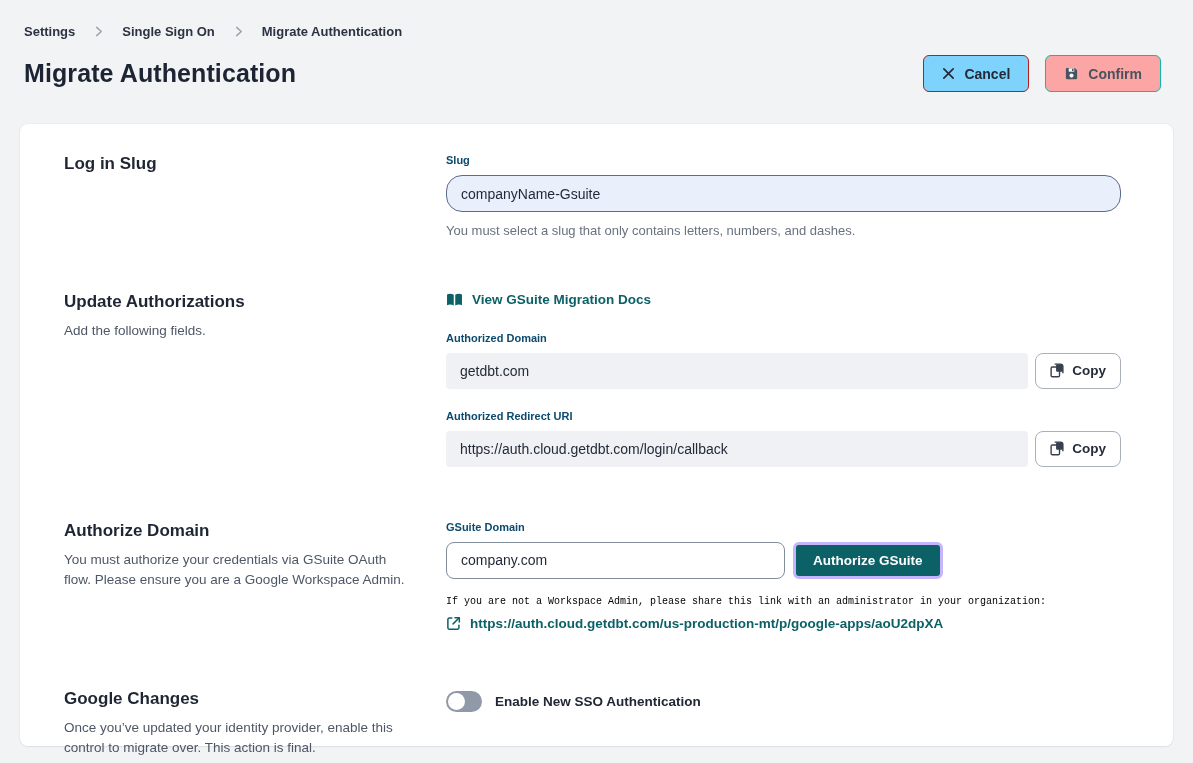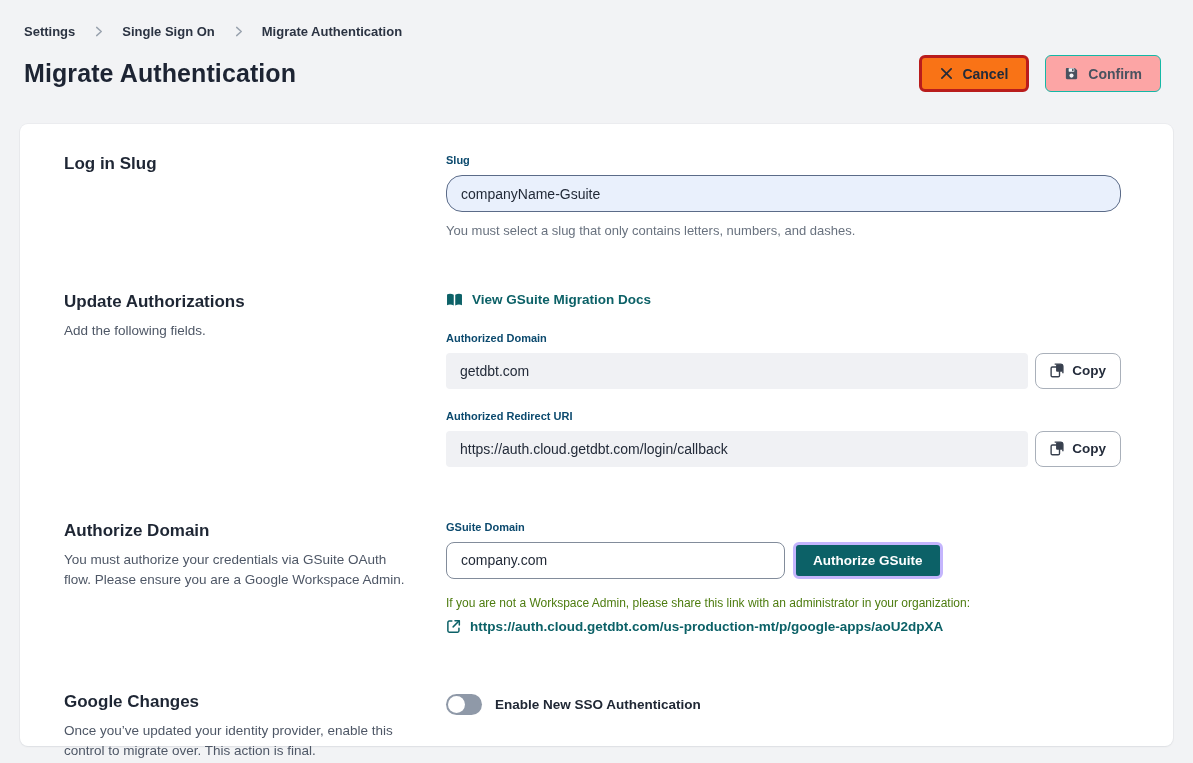--- a/index.html
+++ b/index.html
@@ -30,21 +30,21 @@
   .page-title { font-size: 25px; font-weight: 700; color: #1d2433; letter-spacing: 0.1px; }
   .header-actions { display: flex; gap: 16px; }
   .btn {
     display: inline-flex; align-items: center; gap: 9px;
     height: 37px; padding: 0 18px;
     font-size: 14px; font-weight: 600;
     border-radius: 6px; cursor: pointer;
     font-family: "Liberation Sans", sans-serif;
   }
   .btn-cancel {
-    background: #f97316; border: 3px solid #b91c1c; color: #232b3a;
+    background: #7dd3fc; border: 1px solid #b91c1c; color: #232b3a;
   }
   .btn-confirm {
     background: #fca5a5; border: 1px solid #14b8a6; color: #49525f;
   }
   .btn svg { display: block; }
 
   
   .card {
     position: absolute; left: 20px; right: 20px; top: 124px;
     height: 622px;
@@ -101,21 +101,21 @@
     background: #ffffff; border: 1px solid #828c9b; border-radius: 8px;
     padding: 12px 14px; font-size: 14px; color: #1f2735;
     font-family: "Liberation Sans", sans-serif; outline: none;
   }
   .btn-authorize {
     height: 37px; padding: 0 17px;
     background: #0c6167; border: 3px solid #c4b5fd; border-radius: 6px;
     color: #ffffff; font-size: 13.5px; font-weight: 700; cursor: pointer;
     font-family: "Liberation Sans", sans-serif;
   }
-  .admin-note { margin-top: 17px; font-size: 12px; color: #4d7c0f; }
+  .admin-note { margin-top: 17px; font-size: 10px; color: #000000; font-family: Liberation Mono, monospace; }
   .share-link-row {
     margin-top: 9px; display: inline-flex; align-items: center; gap: 9px;
     color: #0c6167; cursor: pointer;
   }
   .share-link { font-size: 13.5px; font-weight: 700; color: #0c6167; text-decoration: none; }
   .share-link-row svg { display: block; }
 
   .toggle-row { display: flex; align-items: center; gap: 13px; margin-top: 2px; }
   .toggle {
     width: 36px; height: 21px; border-radius: 11px;

